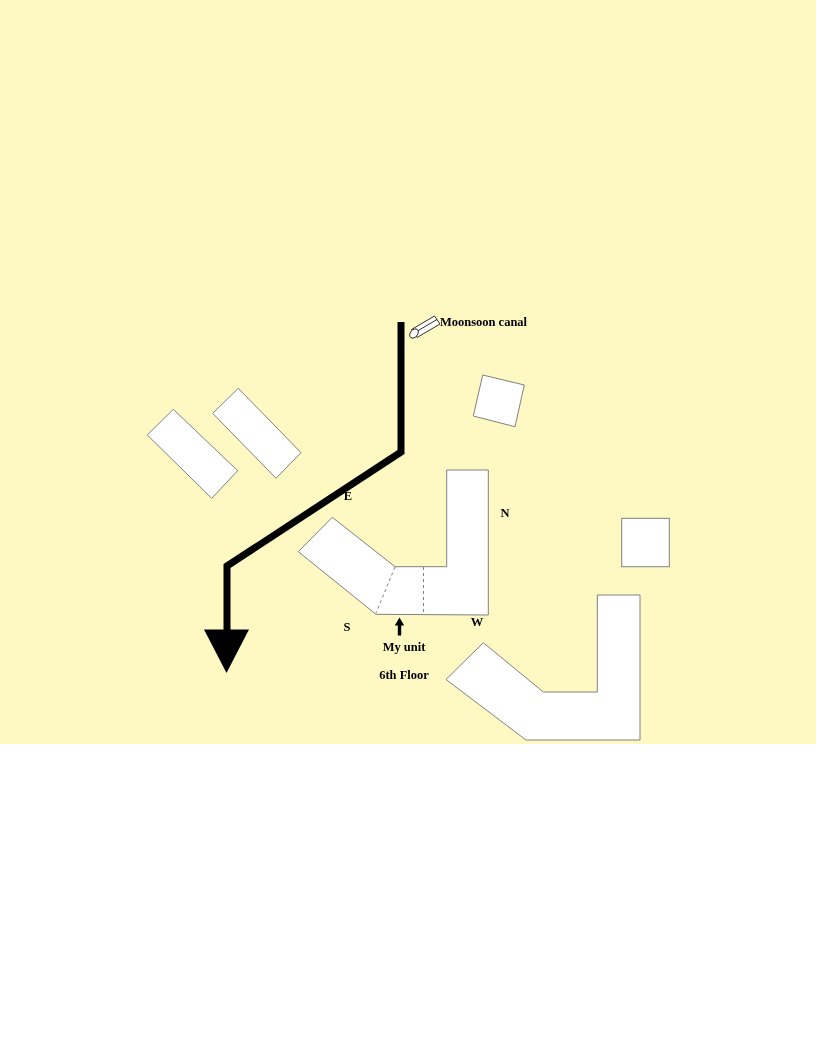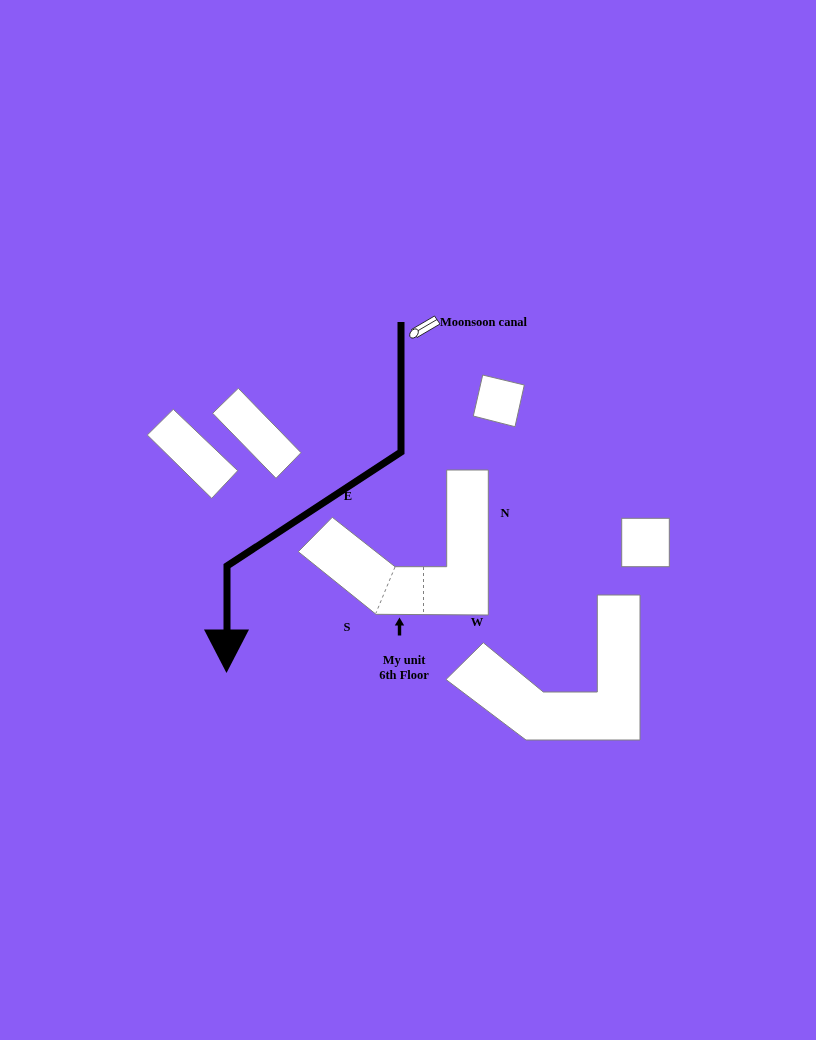--- a/index.html
+++ b/index.html
@@ -1,20 +1,20 @@
 <!DOCTYPE html>
 <html><head>
 <meta charset="utf-8">
 <style>
   html, body { margin: 0; padding: 0; background: #ffffff; }
   .page {
     position: relative;
     width: 816px;
-    height: 1040px;
-    background: #8b5cf6;
+    height: 744px;
+    background: #fef9c3;
     overflow: hidden;
     font-family: "Liberation Serif", serif;
   }
   svg.canvas { position: absolute; left: 0; top: 0; }
   .label {
     position: absolute;
     transform: translate(-50%, -50%);
     font-family: "Liberation Serif", serif;
     font-weight: bold;
     font-size: 12.5px;
@@ -63,17 +63,17 @@
   <div class="label" style="left:483.5px; top:322px;">Moonsoon canal</div>
 
   <div class="label" style="left:348px; top:496px;">E</div>
 
   <div class="label" style="left:505px; top:513px;">N</div>
 
   <div class="label" style="left:347px; top:627px;">S</div>
 
   <div class="label" style="left:477px; top:622px;">W</div>
 
-  <div class="label" style="left:404px; top:647px;margin-top:13px;">My unit</div>
+  <div class="label" style="left:404px; top:647px;">My unit</div>
 
   <div class="label" style="left:404px; top:662.5px;margin-top:12px;">6th Floor</div>
 
 </div>
 
 </body></html>

